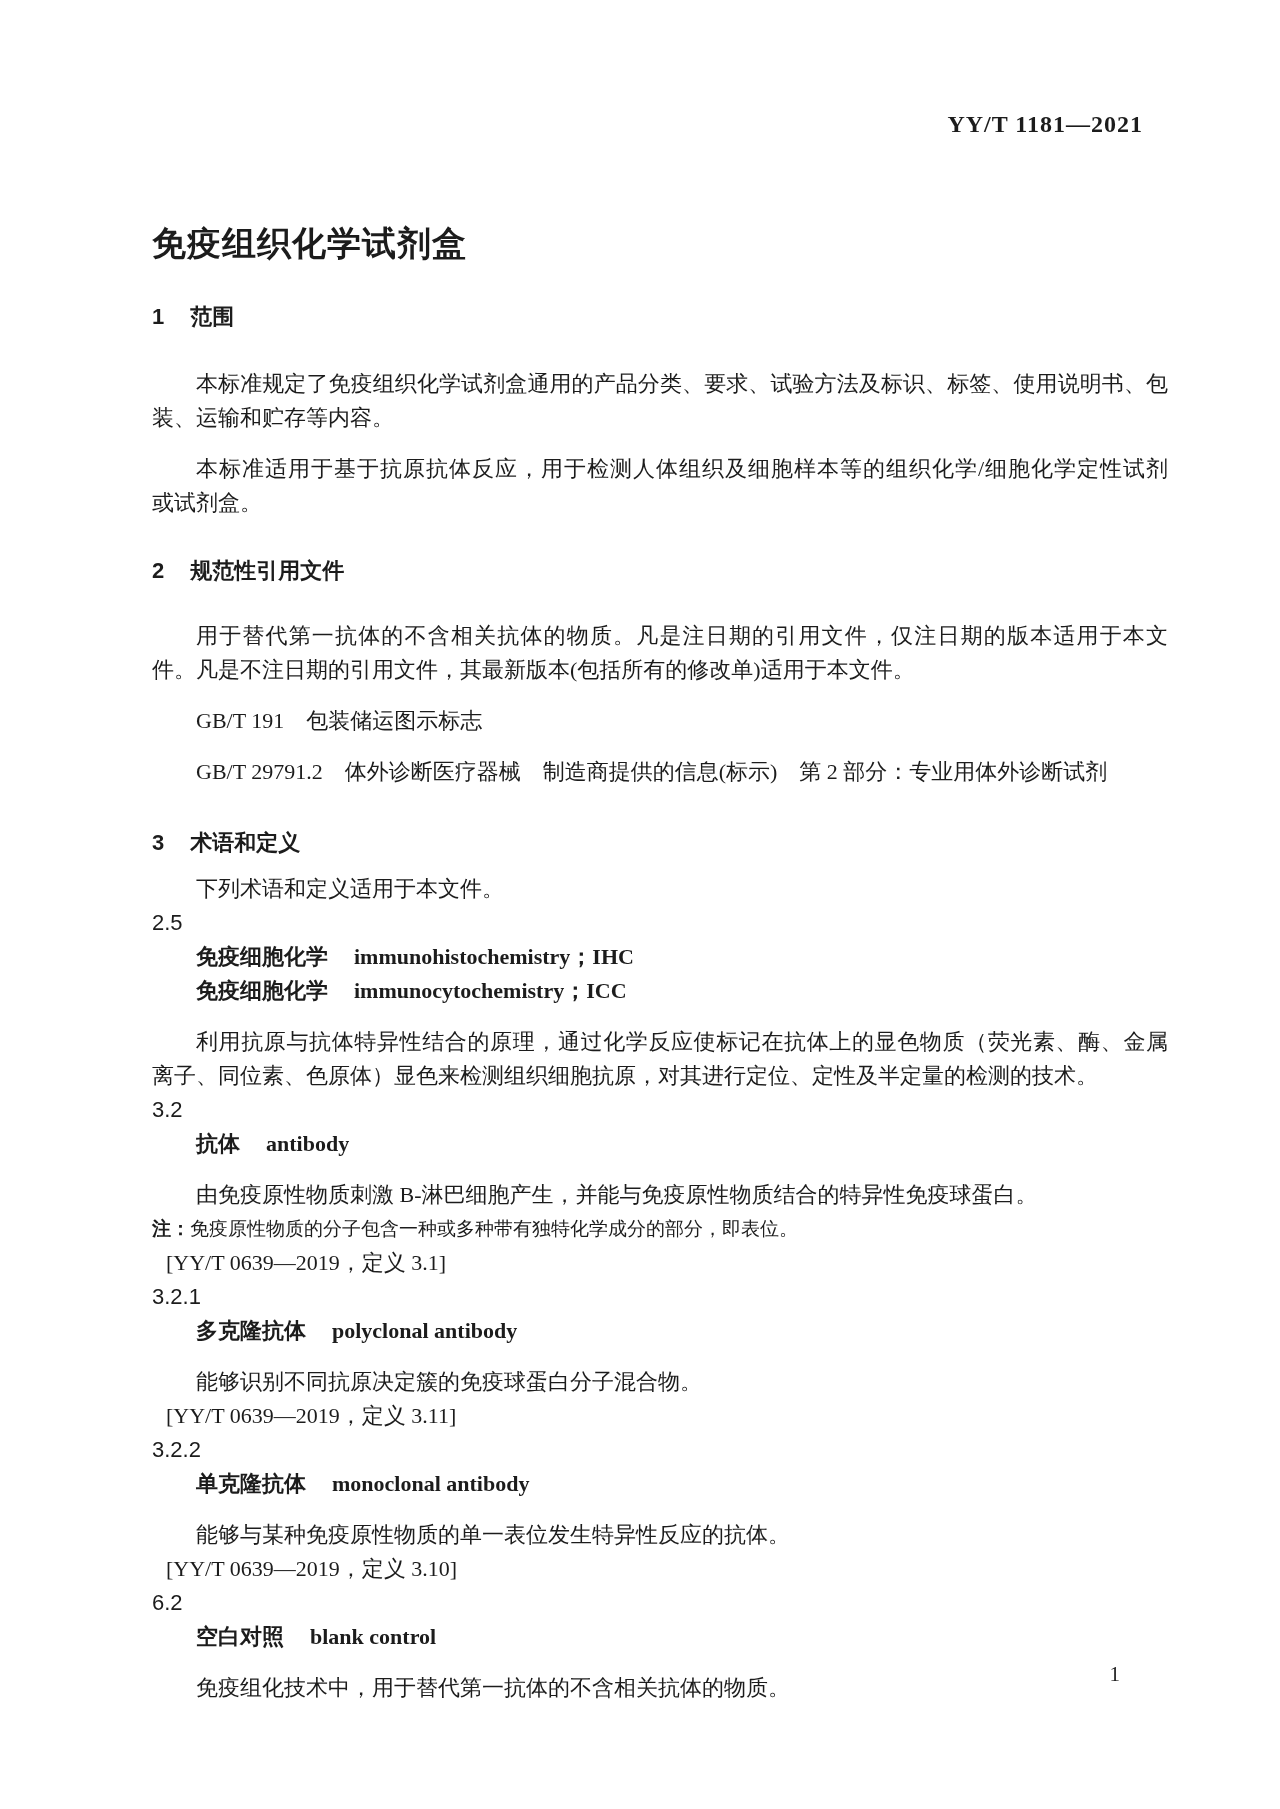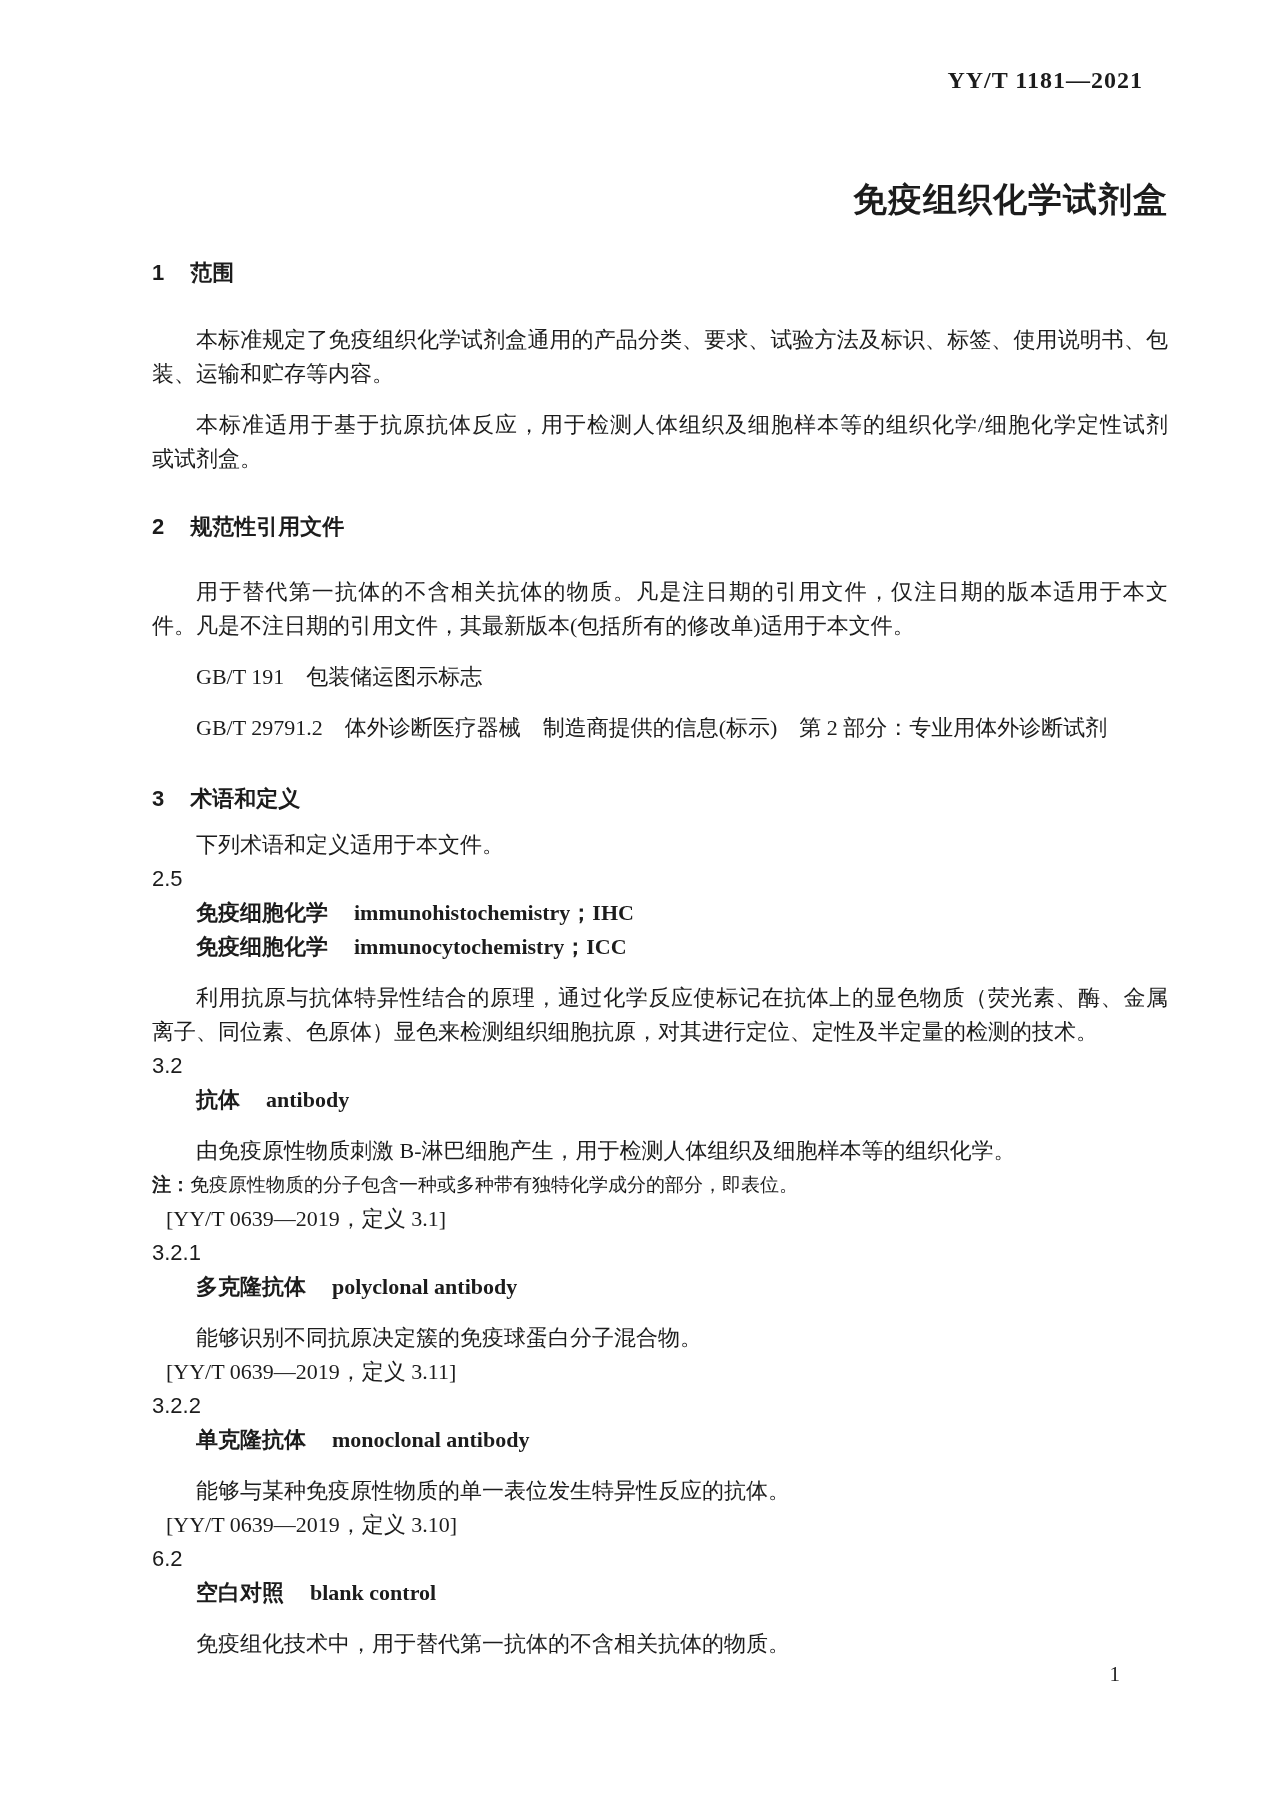--- a/index.html
+++ b/index.html
@@ -10,32 +10,32 @@
     background: #ffffff;
     box-sizing: border-box;
     padding: 0 112px 0 152px;
     font-family: "Liberation Serif", "DejaVu Serif", serif;
     font-size: 22px;
     color: #1c1c1c;
     overflow: hidden;
   }
 
   
-  .doc-header { padding-top: 68px; text-align: right; padding-right: 25px; line-height: 24px; }
+  .doc-header { padding-top: 112px; text-align: right; padding-right: 25px; line-height: 24px; }
   .doc-code {
     font-family: "Liberation Serif", "DejaVu Serif", serif;
     font-weight: bold;
     font-size: 24px;
     letter-spacing: 1px;
   }
 
   
   .doc-title {
     margin-top: 88px;
-    text-align: right;
+    text-align: left;
     font-family: "Liberation Sans", "DejaVu Sans", sans-serif;
     font-weight: bold;
     font-size: 34px;
     line-height: 36px;
     letter-spacing: 1px;
   }
 
   
   .sec-h {
     font-family: "Liberation Sans", "DejaVu Sans", sans-serif;
@@ -122,21 +122,21 @@
       <p class="ln clause-num">2.5</p>
       <p class="ln term-line"><span class="term-zh">免疫细胞化学</span><span class="term-en">immunohistochemistry；IHC</span></p>
       <p class="ln term-line"><span class="term-zh">免疫细胞化学</span><span class="term-en">immunocytochemistry；ICC</span></p>
       <p class="ln indent just">利用抗原与抗体特异性结合的原理，通过化学反应使标记在抗体上的显色物质（荧光素、酶、金属</p>
       <p class="ln">离子、同位素、色原体）显色来检测组织细胞抗原，对其进行定位、定性及半定量的检测的技术。</p>
     </div>
 
     <div>
       <p class="ln clause-num">3.2</p>
       <p class="ln term-line"><span class="term-zh">抗体</span><span class="term-en">antibody</span></p>
-      <p class="ln indent">由免疫原性物质刺激 B-淋巴细胞产生，用于检测人体组织及细胞样本等的组织化学。</p>
+      <p class="ln indent">由免疫原性物质刺激 B-淋巴细胞产生，并能与免疫原性物质结合的特异性免疫球蛋白。</p>
       <p class="ln note-line"><span class="note-label">注：</span><span>免疫原性物质的分子包含一种或多种带有独特化学成分的部分，即表位。</span></p>
       <p class="ln src-line">[YY/T 0639—2019，定义 3.1]</p>
     </div>
 
     <div>
       <p class="ln clause-num">3.2.1</p>
       <p class="ln term-line"><span class="term-zh">多克隆抗体</span><span class="term-en">polyclonal antibody</span></p>
       <p class="ln indent">能够识别不同抗原决定簇的免疫球蛋白分子混合物。</p>
       <p class="ln src-line">[YY/T 0639—2019，定义 3.11]</p>
     </div>

